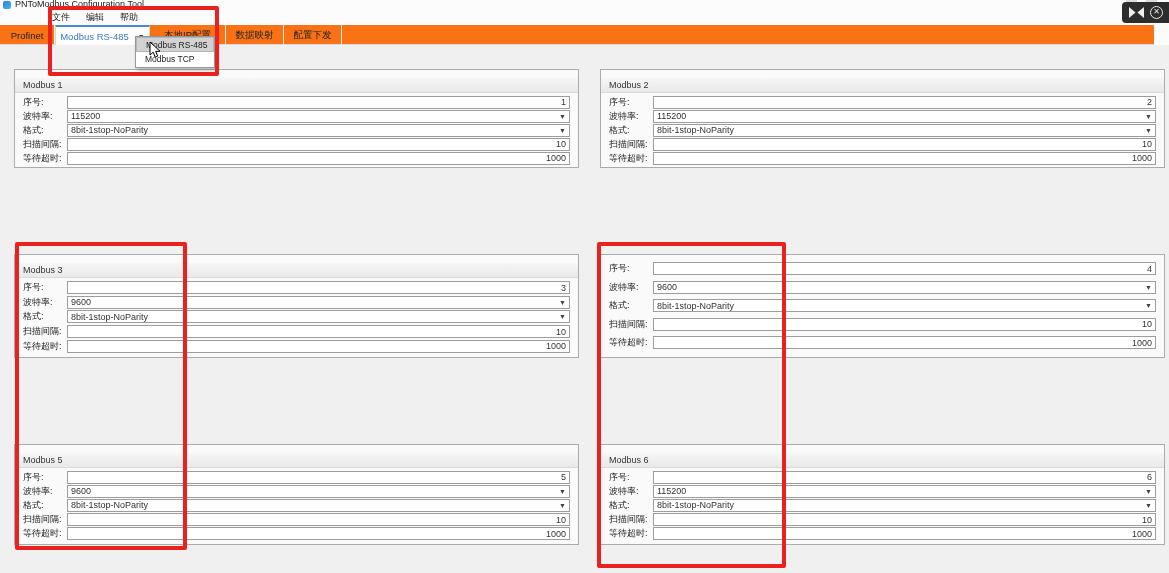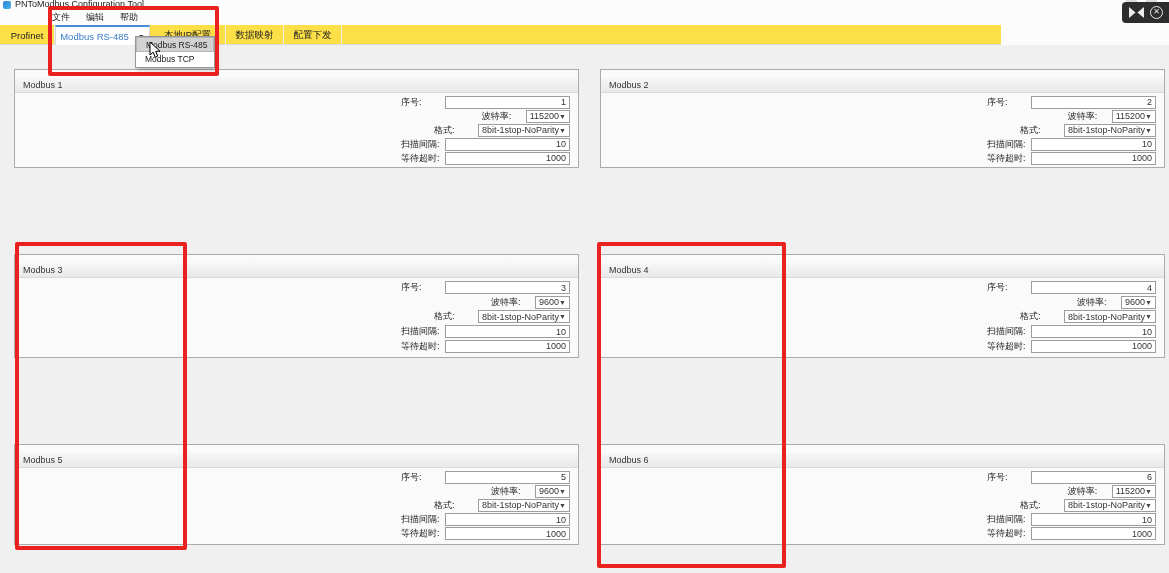--- a/index.html
+++ b/index.html
@@ -13,42 +13,42 @@
 
   
   .header{position:absolute;left:0;top:0;width:1169px;height:45px;background:#fcfcfc;}
   .titlebar{position:absolute;left:0;top:0;width:1169px;height:10px;overflow:hidden;}
   .app-icon{position:absolute;left:3px;top:1px;width:8px;height:8px;border-radius:2px;
     background:linear-gradient(135deg,#2e7fd6,#45b6e8);}
   .app-title{position:absolute;left:15px;top:-1px;font-size:9px;color:#222;white-space:nowrap;}
   .menubar{position:absolute;left:0;top:10px;height:15px;display:flex;align-items:center;padding-left:44px;}
   .menu-item{font-size:9px;color:#222;padding:0 8px;height:15px;line-height:15px;}
 
-  .tabbar{position:absolute;left:0;top:25px;width:1001px;height:20px;background:#fde047;
+  .tabbar{position:absolute;left:0;top:25px;width:1154px;height:20px;background:#f97316;
     border-bottom:1px solid #d7d7d7;display:flex;}
   .tab{height:20px;display:flex;align-items:center;justify-content:center;font-size:9.5px;
     color:#222;position:relative;border-right:1px solid #ececec;background:transparent;}
   .tab.selected{background:#ffffff;color:#3a7bc8;border-top:2px solid #4a8ad4;
     border-left:1px solid #d7d7d7;border-right:1px solid #d7d7d7;}
   .tab .dd-arrow{font-size:7px;color:#444;margin-left:9px;}
 
   
   .dropdown{position:absolute;left:135px;top:36px;width:80px;background:#fff;
     border:1px solid #979797;box-shadow:2px 2px 4px rgba(0,0,0,.25);z-index:50;}
   .dropdown-item{height:15px;line-height:15px;font-size:8.5px;color:#222;padding-left:9px;white-space:nowrap;}
   .dropdown-item.highlight{background:#d2d2d2;border:1px solid #b5b5b5;}
 
   
   .cursor{position:absolute;left:149px;top:41px;z-index:60;pointer-events:none;}
 
   
   .panel{position:absolute;border:1px solid #ababab;background:#fafafa;display:flex;flex-direction:column;}
   .panel-header{height:15px;line-height:14px;padding-left:8px;font-size:9px;color:#333;
     background:linear-gradient(#f6f6f6,#e9e9e9);border-bottom:1px solid #dadada;margin-top:8px;}
-  .panel-body{flex:1;display:flex;flex-direction:column;justify-content:space-evenly;padding:2px 8px 3px 8px;align-items:flex-end;}
+  .panel-body{flex:1;display:flex;flex-direction:column;justify-content:space-evenly;padding:2px 8px 3px 8px;}
   .frow{display:flex;align-items:center;height:14px;}
   .flabel{width:44px;flex:0 0 44px;font-size:9px;color:#222;white-space:nowrap;overflow:hidden;}
   .finput{flex:1;height:13px;border:1px solid #9d9d9d;background:#fff;font-size:9px;color:#333;
     font-family:"Liberation Sans","DejaVu Sans",sans-serif;padding:0 3px;outline:none;}
   .finput.num{text-align:right;}
   .fselect{flex:1;height:13px;border:1px solid #9d9d9d;background:#fff;display:flex;
     align-items:center;justify-content:space-between;padding:0 3px;}
   .sel-text{font-size:9px;color:#333;white-space:nowrap;}
   .sel-arrow{font-size:7px;color:#444;line-height:1;}
 
@@ -191,21 +191,20 @@
         <input class="finput num" value="10" style="">
       </div>
     <div class="frow">
         <span class="flabel">等待超时:</span>
         <input class="finput num" value="1000" style="">
       </div>
   </div>
 </div>
 
 <div class="panel" style="left:600px;top:254px;width:565px;height:104px">
-  <div class="panel-header">Modbus 4</div>
   <div class="panel-body">
     <div class="frow">
         <span class="flabel">序号:</span>
         <input class="finput num" value="4" style="">
       </div>
     <div class="frow">
         <span class="flabel">波特率:</span>
       <div class="fselect">
           <span class="sel-text">9600</span>
           <span class="sel-arrow">▼</span>

